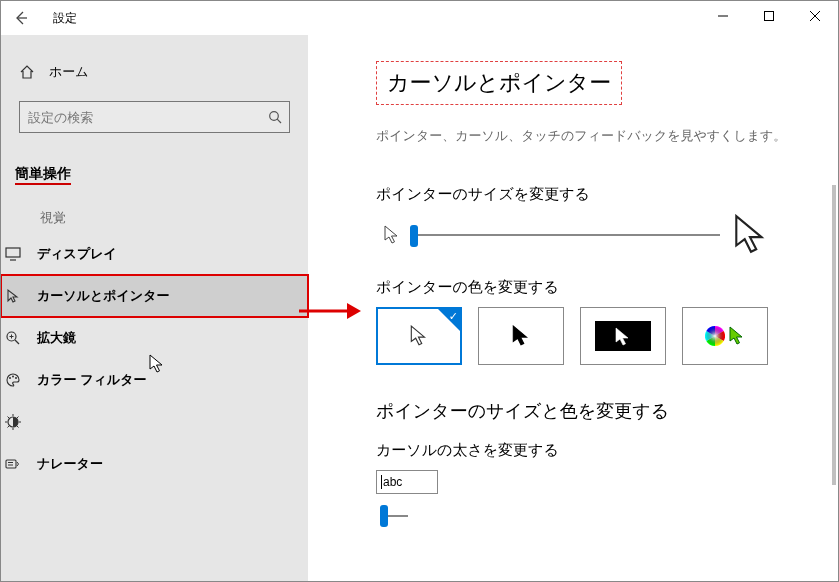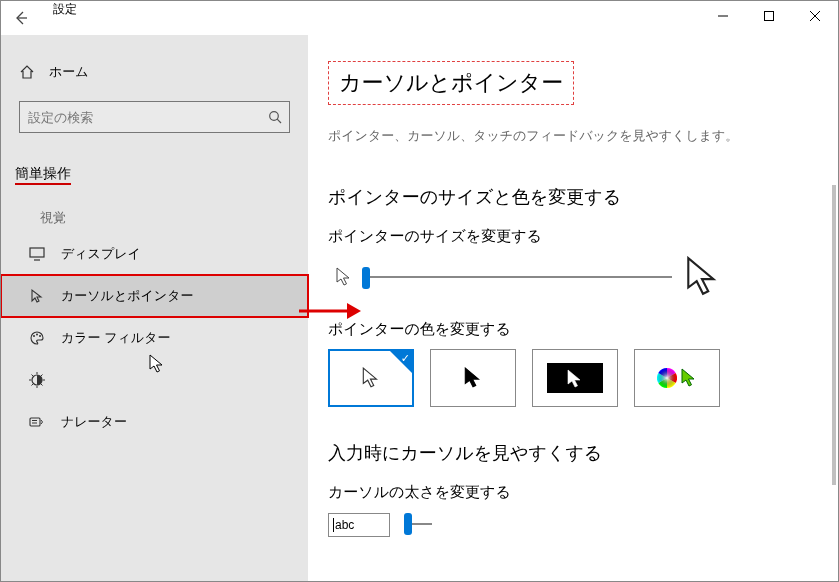--- a/index.html
+++ b/index.html
@@ -14,34 +14,35 @@
     overflow: hidden;
     border: 1px solid #888;
     position: relative;
   }
   .titlebar {
     display: flex;
     align-items: center;
     height: 34px;
     position: relative;
   }
-  .titlebar .left-group { display: flex; }
+  .titlebar .left-group { display: flex; align-items: center; }
   .titlebar .back {
     width: 40px; height: 34px; display:flex; align-items:center; justify-content:center;
   }
   .titlebar .title { padding-left: 12px; font-size: 12px; }
   .winbtns {
     position: absolute; right: 0; top: 0; display: flex;
   }
   .winbtns div {
     width: 46px; height: 30px; display:flex; align-items:center; justify-content:center;
   }
   .main {
     display: flex;
     height: 547px;
+    gap: 48px;
   }
   .sidebar {
     width: 307px;
     background: #e6e6e6;
     padding-top: 18px;
     position: relative;
   }
   .home-row {
     display: flex; align-items: center;
     padding: 10px 18px;
@@ -58,33 +59,34 @@
   }
   .searchbox input {
     border: none; background: transparent; outline: none;
     flex: 1; padding: 0 8px; font-size: 13px; color: #a16207;
     font-family: inherit;
   }
   .searchbox .sicon { width: 28px; display:flex; align-items:center; justify-content:center;}
   .section {
     padding: 14px 18px 8px 14px;
     font-size: 14px;
-    font-weight: 400;
+    font-weight: 700;
   }
   .section.underlined span { border-bottom: 2px solid #c00; padding-bottom: 2px; }
   .grouplabel {
     padding: 18px 18px 6px 18px;
     color: #6b6b6b;
     font-size: 13px;
     margin-left: 21px;
   }
   .navitem {
     display: flex; align-items: center;
     height: 42px;
-    padding: 0 26px;
+    padding: 0 2px;
+    font-weight: bold;
   }
   .navitem .icon { width: 20px; height:20px; display:flex; align-items:center; justify-content:center;}
   .navitem .nlbl { margin-left: 14px; font-size: 13px; }
   .navitem.selected {
     background: #cfcfcf;
   }
   .navitem.highlight-box {
     outline: 2px solid #d00;
     outline-offset: -1px;
   }
@@ -145,21 +147,21 @@
     top: 0; right: 0;
     width: 0; height: 0;
     border-top: 22px solid #0078d7;
     border-left: 22px solid transparent;
   }
   .opt.selected .check {
     position: absolute; top: 1px; right: 2px; color: #fff; font-size: 11px; z-index:2;
   }
   .opt.dark { background:#fff;}
   .opt .blackrect { width: 56px; height: 30px; background:#000; position:relative;}
-  .cursor-thick-row { display:flex; align-items:center; gap: 10px; }
+  .cursor-thick-row { display:flex; gap: 10px; flex-direction: column; }
   .abc-box {
     border: 1px solid #888;
     padding: 4px 6px 4px 4px;
     width: 62px;
     font-size: 12px;
     display:flex;
   }
   .abc-box .caret {
     width: 1px; background: #000; margin-right: 1px;
     align-self: stretch;
@@ -259,20 +261,31 @@
 
     <div class="navitem selected highlight-box">
       <div class="icon">
           <svg width="16" height="16" viewBox="0 0 16 16">
             <path d="M3 2 L3 13 L6 10 L8 14 L10 13 L8 9 L12 9 Z" fill="none" stroke="#333" stroke-width="1.1"></path>
           </svg>
         </div>
       <div class="nlbl">カーソルとポインター</div>
     </div>
 
+    <div class="navitem">
+      <div class="icon">
+          <svg width="16" height="16" viewBox="0 0 16 16">
+            <circle cx="6.5" cy="6.5" r="4.5" fill="none" stroke="#333" stroke-width="1.2"></circle>
+            <line x1="10" y1="10" x2="14" y2="14" stroke="#333" stroke-width="1.2"></line>
+            <line x1="4.5" y1="6.5" x2="8.5" y2="6.5" stroke="#333"></line>
+            <line x1="6.5" y1="4.5" x2="6.5" y2="8.5" stroke="#333"></line>
+          </svg>
+        </div>
+      <div class="nlbl">拡大鏡</div>
+    </div>
 
     <div class="navitem">
       <div class="icon">
           <svg width="16" height="16" viewBox="0 0 16 16">
             <path d="M8 2 a6 6 0 1 0 0 12 c1 0 1-1 0-2 c-1-1 0-2 1-2 h3 a2 2 0 0 0 2-2 a6 6 0 0 0 -6-6 Z" fill="none" stroke="#333" stroke-width="1.1"></path>
             <circle cx="5" cy="6" r="1" fill="#333"></circle>
             <circle cx="8" cy="4.5" r="1" fill="#333"></circle>
             <circle cx="11" cy="6" r="1" fill="#333"></circle>
           </svg>
         </div>
@@ -318,21 +331,20 @@
     <path d="M48 3 L62 11 L48 19 Z" fill="#d00"></path>
   </svg>
 
   <div class="content">
     <div class="scrollhint"></div>
 
     <div class="page-title">カーソルとポインター</div>
 
     <div class="subdesc">ポインター、カーソル、タッチのフィードバックを見やすくします。</div>
 
-    <div class="h2">ポインターのサイズと色を変更する</div>
 
     <div class="small-label">ポインターのサイズを変更する</div>
 
     <div class="slider-row">
       <svg class="cursor-small" width="16" height="20" viewBox="0 0 16 20">
           <path d="M1 1 L1 15 L5 12 L8 18 L10.5 16.8 L7.5 11 L13 11 Z" fill="#fff" stroke="#444" stroke-width="1"></path>
         </svg>
       <div class="slider">
         <div class="slider-track"></div>
         <div class="slider-thumb"></div>
@@ -380,21 +392,21 @@
             <path d="M10 10 L1.3 5 A10 10 0 0 1 10 0 Z" fill="#00f"></path>
           </g>
           <circle cx="10" cy="10" r="10" fill="url(#cw)"></circle>
         </svg>
         <svg width="16" height="20" viewBox="0 0 16 20">
             <path d="M1 1 L1 15 L5 12 L8 18 L10.5 16.8 L7.5 11 L13 11 Z" fill="#6c0" stroke="#060" stroke-width="1"></path>
           </svg>
       </div>
     </div>
 
-    <div class="h2">入力時にカーソルを見やすくする</div>
+    <div class="h2">ポインターのサイズと色を変更する</div>
 
     <div class="small-label">カーソルの太さを変更する</div>
 
     <div class="cursor-thick-row">
       <div class="abc-box">
         <div class="caret"></div>
         <span>abc</span>
       </div>
       <div class="thick-slider">
         <div class="track"></div>

